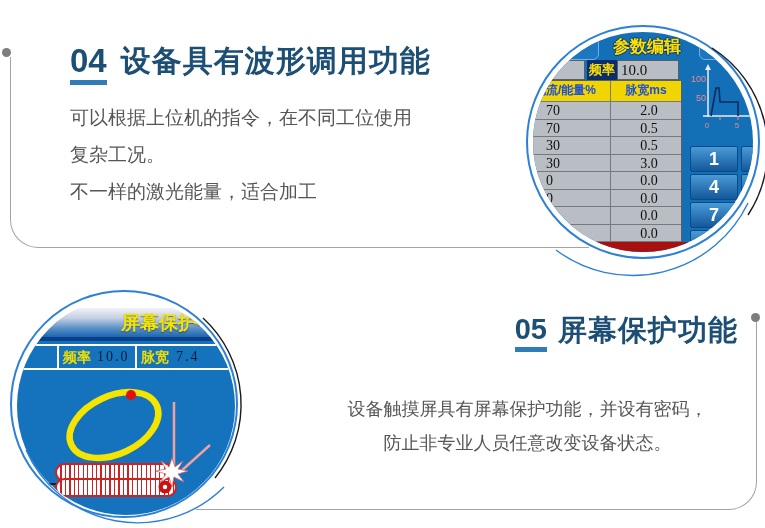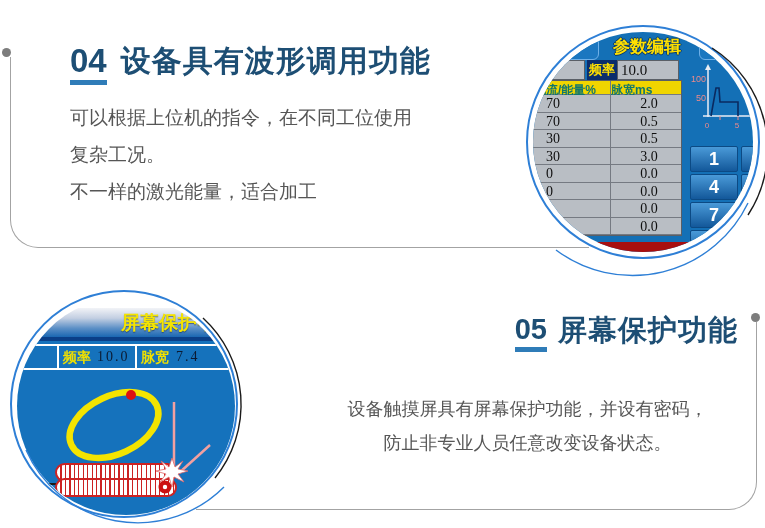--- a/index.html
+++ b/index.html
@@ -43,26 +43,26 @@
   .graybox{background:#b9bec4;border:1px solid #5a5f66;box-sizing:border-box;}
   .freq-label{left:54px;top:28px;width:30px;height:20px;background:#0b2d6b;color:#ffe000;
     font-size:13px;font-weight:bold;text-align:center;line-height:20px;}
   .freq-value{left:84px;top:28px;width:62px;height:20px;color:#101010;
     font-family:"Liberation Serif",serif;font-size:15px;line-height:19px;padding-left:3px;}
   .ptable{left:-20px;top:48px;width:167px;border:1px solid #5a5f66;box-sizing:content-box;}
   .trow{display:flex;}
   .tcell{box-sizing:border-box;border-right:1px solid #757a82;border-bottom:1px solid #757a82;
     background:#b9bec4;color:#101010;font-family:"Liberation Serif",serif;font-size:14px;}
   .tcell:last-child{border-right:none;text-align:center;}
-  .hd .tcell{background:#f0d500;color:#0f766e;font-family:"Liberation Sans",sans-serif;
-    font-weight:bold;font-size:12px;height:14px;line-height:19px;}
+  .hd .tcell{background:#f0d500;color:#1d4ed8;font-family:"Liberation Sans",sans-serif;
+    font-weight:bold;font-size:12px;height:21px;line-height:19px;}
   .c1{width:97px;padding-left:32px;}
   .hd .c1{padding-left:20px;}
   .c2{width:70px;padding-left:6px;}
-  .hd .c2{text-align:left;padding-left:0;}
+  .hd .c2{text-align:center;padding-left:0;}
   .drow .tcell{height:17.5px;line-height:17.5px;}
   .kbtn{left:157px;width:48px;height:26px;background:linear-gradient(180deg,#4a9ad8,#13589a);
     border:1px solid #0c4a84;box-sizing:border-box;color:#fff;font-weight:bold;font-size:18px;
     text-align:center;line-height:24px;border-radius:2px;}
   .kbtn2{left:208px;}
   .redbar{left:58px;top:210px;width:112px;height:16px;background:#a80f0f;border-radius:2px;}
 
   
   .banner{left:0;top:11px;width:218px;height:29px;text-align:right;line-height:30px;
     background:linear-gradient(180deg,#f2f3f7 0%,#c3cfe2 35%,#5b8fc6 70%,#1a67b2 100%);

